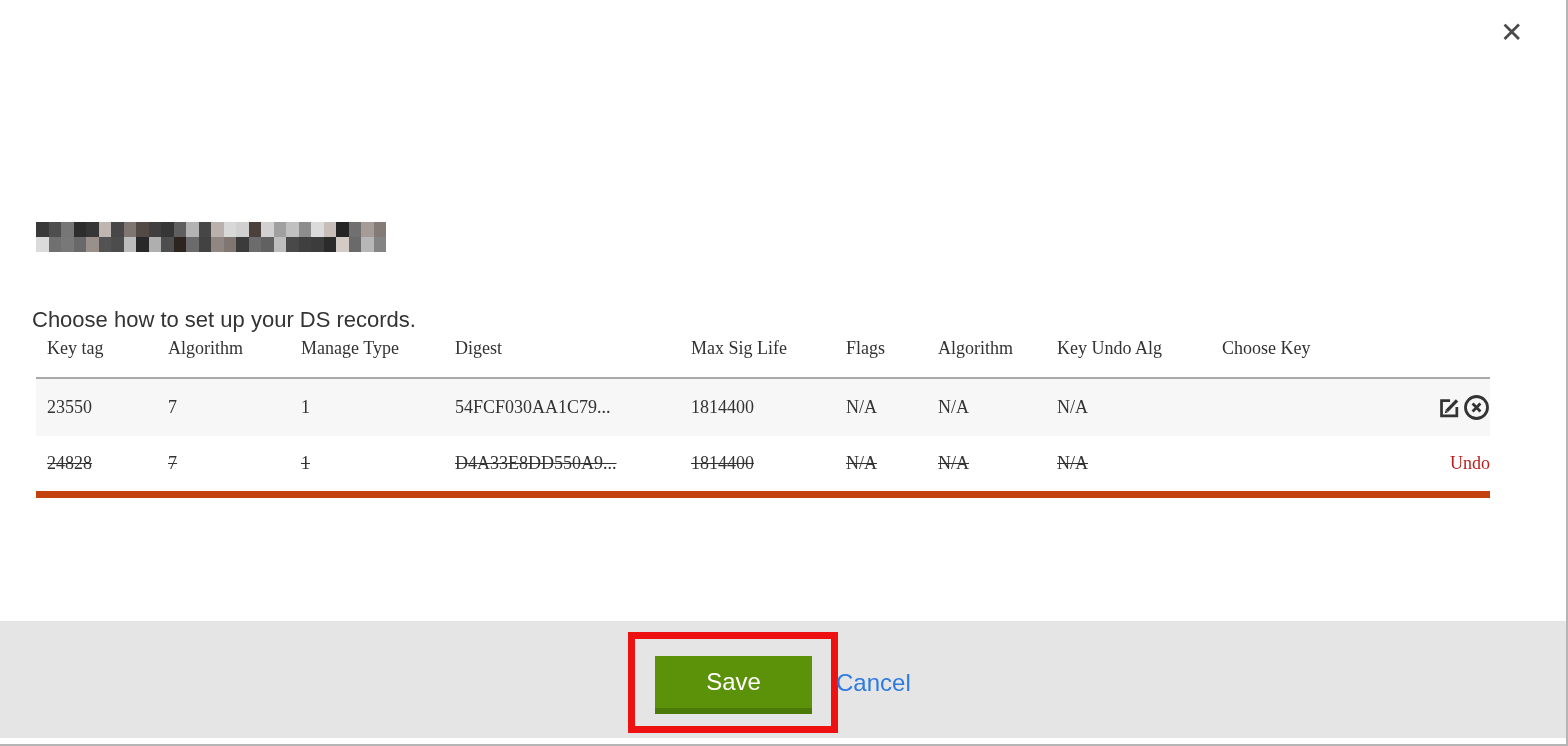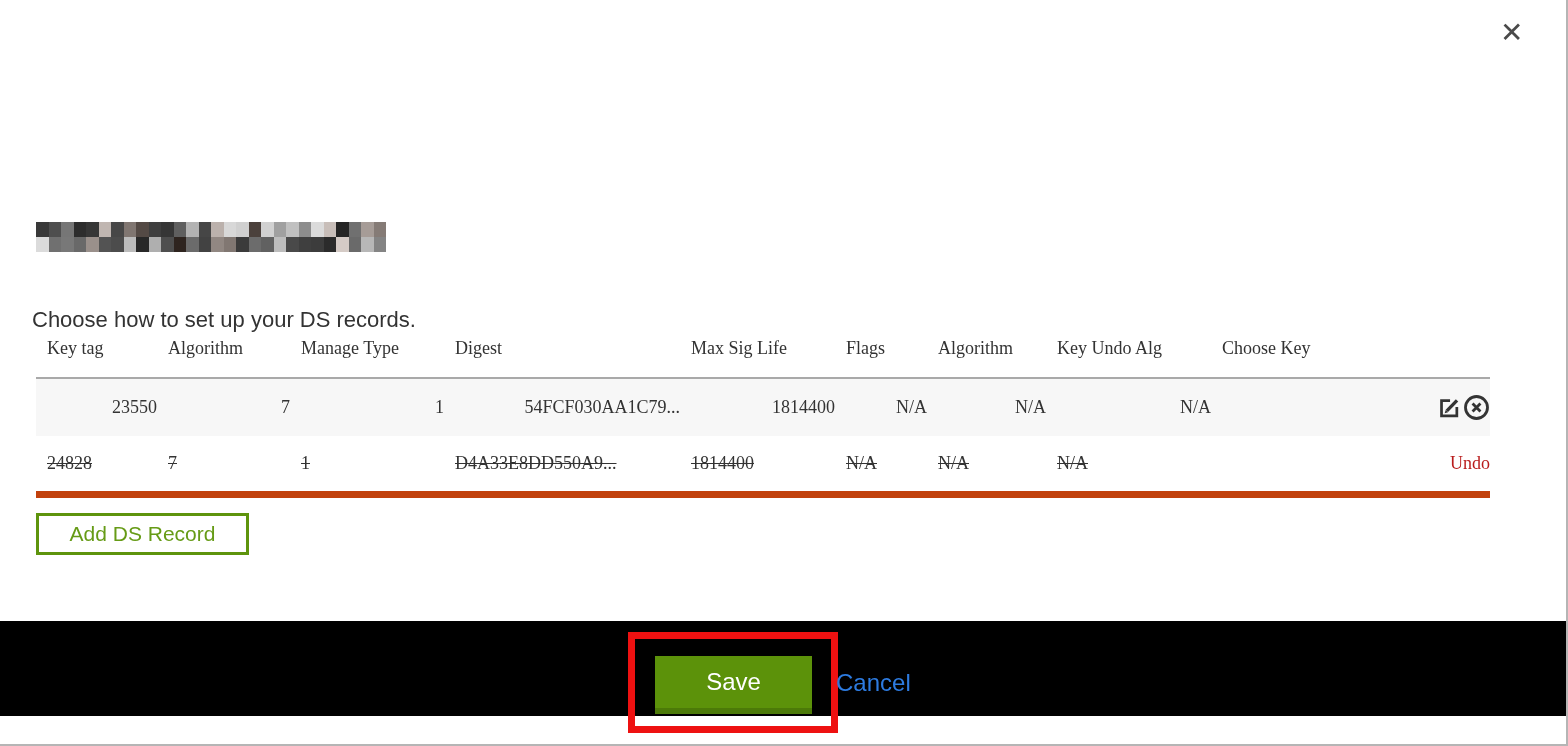--- a/index.html
+++ b/index.html
@@ -85,21 +85,20 @@
   table.ds-table td {
     padding: 0 0 0 11px;
     height: 58px;
     white-space: nowrap;
     overflow: hidden;
     vertical-align: middle;
   }
   tr.row-active td {
     background: #f7f7f7;
     border-top: 2px solid #a9a9a9;
-    text-align: right;
   }
   tr.row-deleted td {
     background: #ffffff;
     border-bottom: 7px solid #c2410c;
   }
   tr.row-deleted td .cell-text { text-decoration: line-through; }
   td.actions-cell { text-align: right; padding-right: 6px; }
   .icon-btn {
     background: none; border: none; padding: 0; margin: 0 0 0 2px;
     cursor: pointer; vertical-align: middle; line-height: 0;
@@ -121,22 +120,22 @@
     color: #669b16;
     font-size: 21px;
     font-family: inherit;
     cursor: pointer;
   }
   .footer {
     position: absolute;
     left: 0;
     top: 621px;
     width: 100%;
-    height: 95px;
-    background: #000000;
+    height: 117px;
+    background: #e5e5e5;
   }
   .annotation-box {
     position: absolute;
     left: 628px;
     top: 11px;
     width: 210px;
     height: 101px;
     border: 7px solid #ee1111;
     background: transparent;
   }
@@ -291,21 +290,20 @@
             <td><span class="cell-text">N/A</span></td>
             <td><span class="cell-text">N/A</span></td>
             <td><span class="cell-text">N/A</span></td>
             <td><span class="cell-text"></span></td>
             <td class="actions-cell"><a class="undo-link">Undo</a></td>
           </tr>
         </tbody>
     </table>
   </div>
 
-  <button class="add-btn">Add DS Record</button>
 
   <div class="footer">
     <div class="annotation-box">
       <button class="save-btn">Save</button>
     </div>
     <a class="cancel-link">Cancel</a>
   </div>
 
 </div>
 

